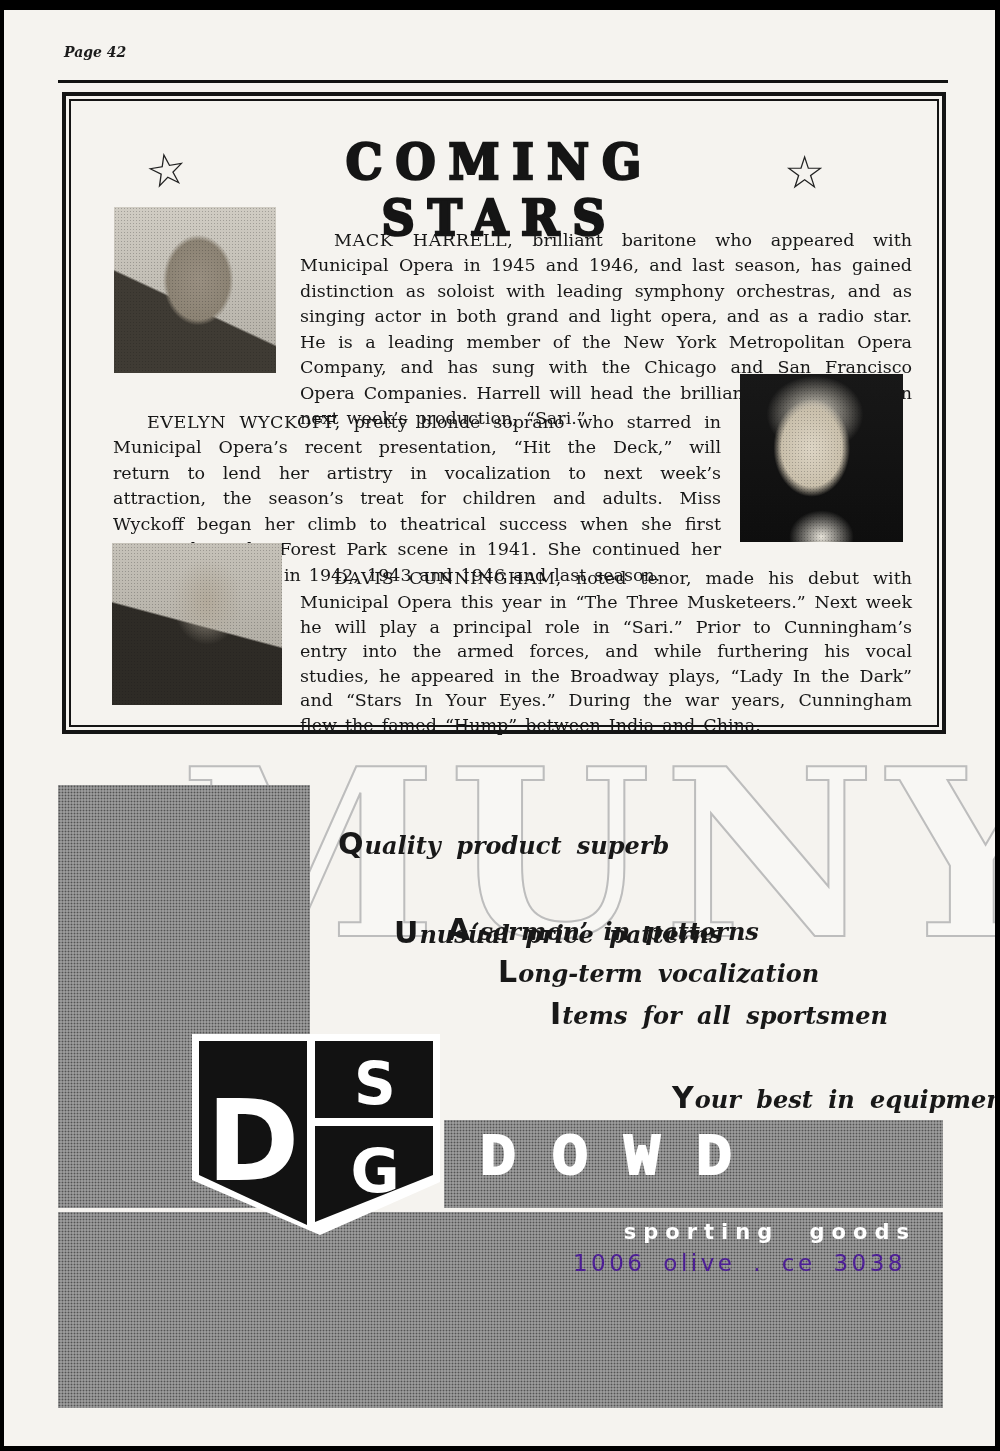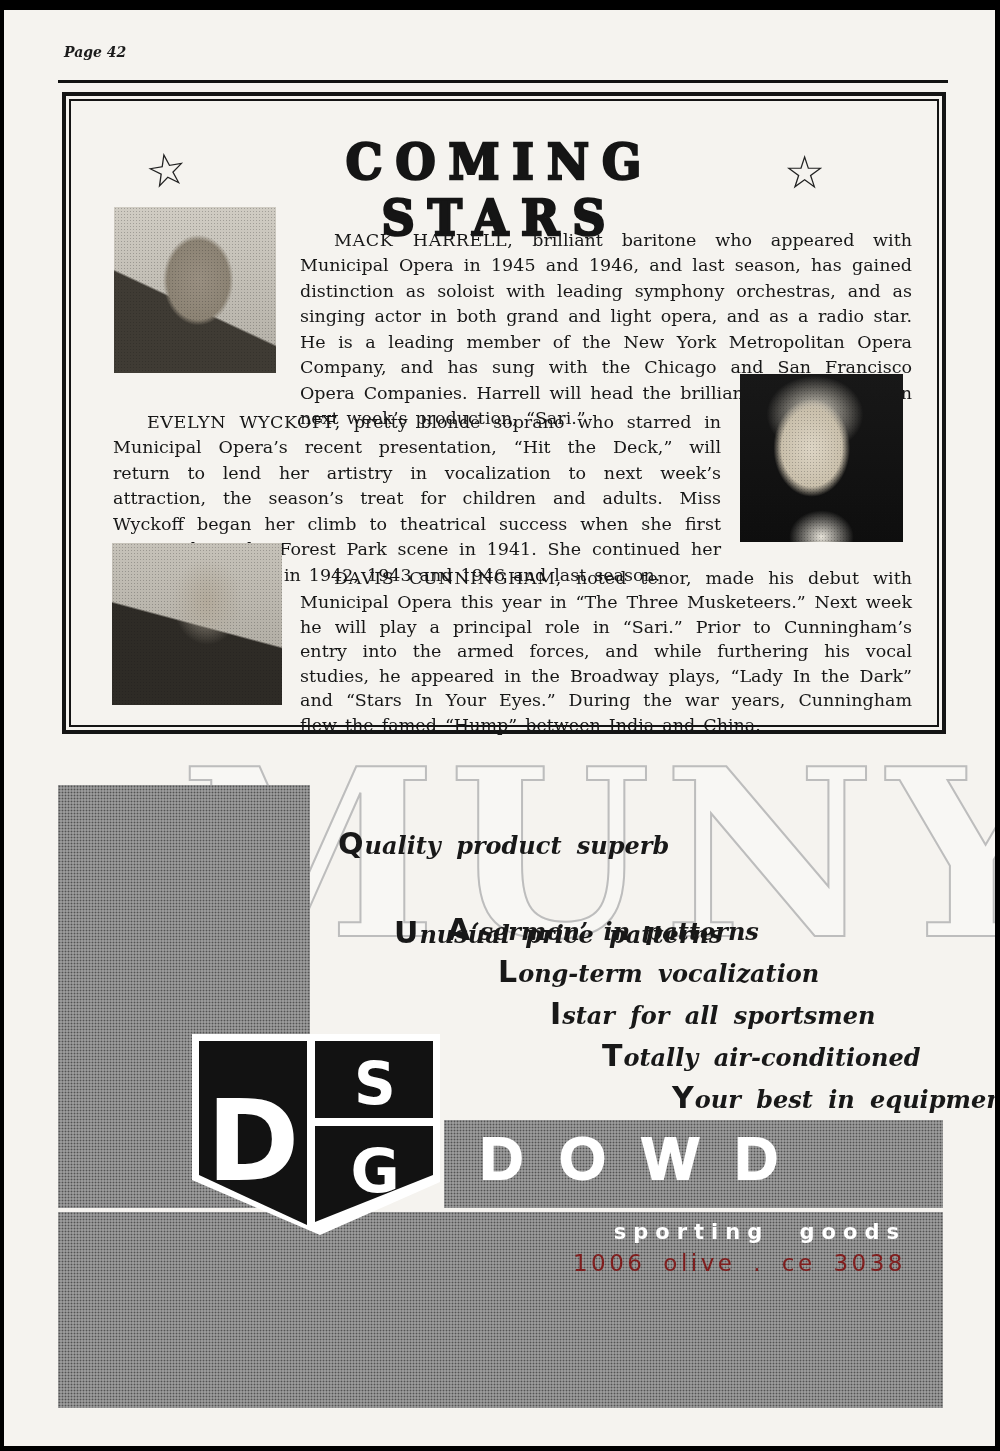--- a/index.html
+++ b/index.html
@@ -66,25 +66,25 @@
   .ad-bottom{position:absolute;left:58px;top:1212px;width:885px;height:196px;z-index:2;}
   .qline{position:absolute;z-index:3;white-space:nowrap;
     font-family:"DejaVu Serif",serif;font-style:italic;font-weight:bold;font-size:24px;word-spacing:7px;color:#181818;}
   .qline .cap{font-family:"DejaVu Sans",sans-serif;font-style:normal;font-weight:900;font-size:30px;margin-right:1px;}
   .q0{left:338px;top:826px;} .q1{left:394px;top:869px;margin-top:46px;} .q2{left:447px;top:912px;}
   .q3{left:498px;top:954px;} .q4{left:550px;top:996px;} .q5{left:602px;top:1038px;}
   .q6{left:653px;top:1080px;margin-left:19px;}
   .shield{position:absolute;left:192px;top:1032px;width:250px;height:205px;z-index:4;}
   .shield text{font-family:"DejaVu Sans",sans-serif;font-weight:bold;fill:#fff;}
   .brand{position:absolute;left:480px;top:1124px;z-index:4;color:#fff;white-space:nowrap;
-    font-family:Liberation Sans, sans-serif;font-weight:bold;font-size:60px;letter-spacing:36px;
+    font-family:Liberation Mono, monospace;font-weight:bold;font-size:60px;letter-spacing:36px;
     -webkit-text-stroke:2px #fff;}
   .tagline{position:absolute;left:520px;top:1220px;width:386px;text-align:right;z-index:4;color:#fff;
-    font-family:"DejaVu Sans",sans-serif;font-weight:bold;font-size:21px;letter-spacing:7px;word-spacing:16px;}
-  .address{position:absolute;left:520px;top:1250px;width:386px;text-align:right;z-index:4;color:#7f1d1d;
+    font-family:"DejaVu Sans",sans-serif;font-weight:bold;font-size:21px;letter-spacing:7px;word-spacing:16px;padding-left:10px;}
+  .address{position:absolute;left:520px;top:1250px;width:386px;text-align:right;z-index:4;color:#4c1d95;
     font-family:"DejaVu Sans",sans-serif;font-size:23px;letter-spacing:3.5px;word-spacing:7px;}
 </style>
 </head>
 <body>
 
 <div class="page">
 
   <div class="wm wm-muny">MUNY</div>
 
   <div class="page-num">Page 42</div>
@@ -116,22 +116,21 @@
   </p>
 
   <div class="ad-left halftone"></div>
   <div class="ad-right halftone"></div>
   <div class="ad-bottom halftone"></div>
 
   <div class="qline q0"><span class="cap">Q</span><span>uality product superb</span></div>
   <div class="qline q1"><span class="cap">U</span><span>nusual price patterns</span></div>
   <div class="qline q2"><span class="cap">A</span><span>‘sermon’ in patterns</span></div>
   <div class="qline q3"><span class="cap">L</span><span>ong-term vocalization</span></div>
-  <div class="qline q4"><span class="cap">I</span><span>star for all sportsmen</span></div>
-  <div class="qline q5"><span class="cap">T</span><span>otally air-conditioned</span></div>
+  <div class="qline q4"><span class="cap">I</span><span>tems for all sportsmen</span></div>
   <div class="qline q6"><span class="cap">Y</span><span>our best in equipment</span></div>
 
   <svg class="shield" viewBox="0 0 250 205">
     <polygon points="0,2 248,2 248,150 128,203 0,148" fill="#ffffff"></polygon>
     <polygon points="7,9 115,9 115,193 7,143" fill="#121212"></polygon>
     <polygon points="123,9 241,9 241,86 123,86" fill="#121212"></polygon>
     <polygon points="123,94 241,94 241,143 123,190" fill="#121212"></polygon>
     <text x="61" y="148" font-size="112" text-anchor="middle">D</text>
     <text x="183" y="72" font-size="58" text-anchor="middle">S</text>
     <text x="183" y="160" font-size="60" text-anchor="middle">G</text>

